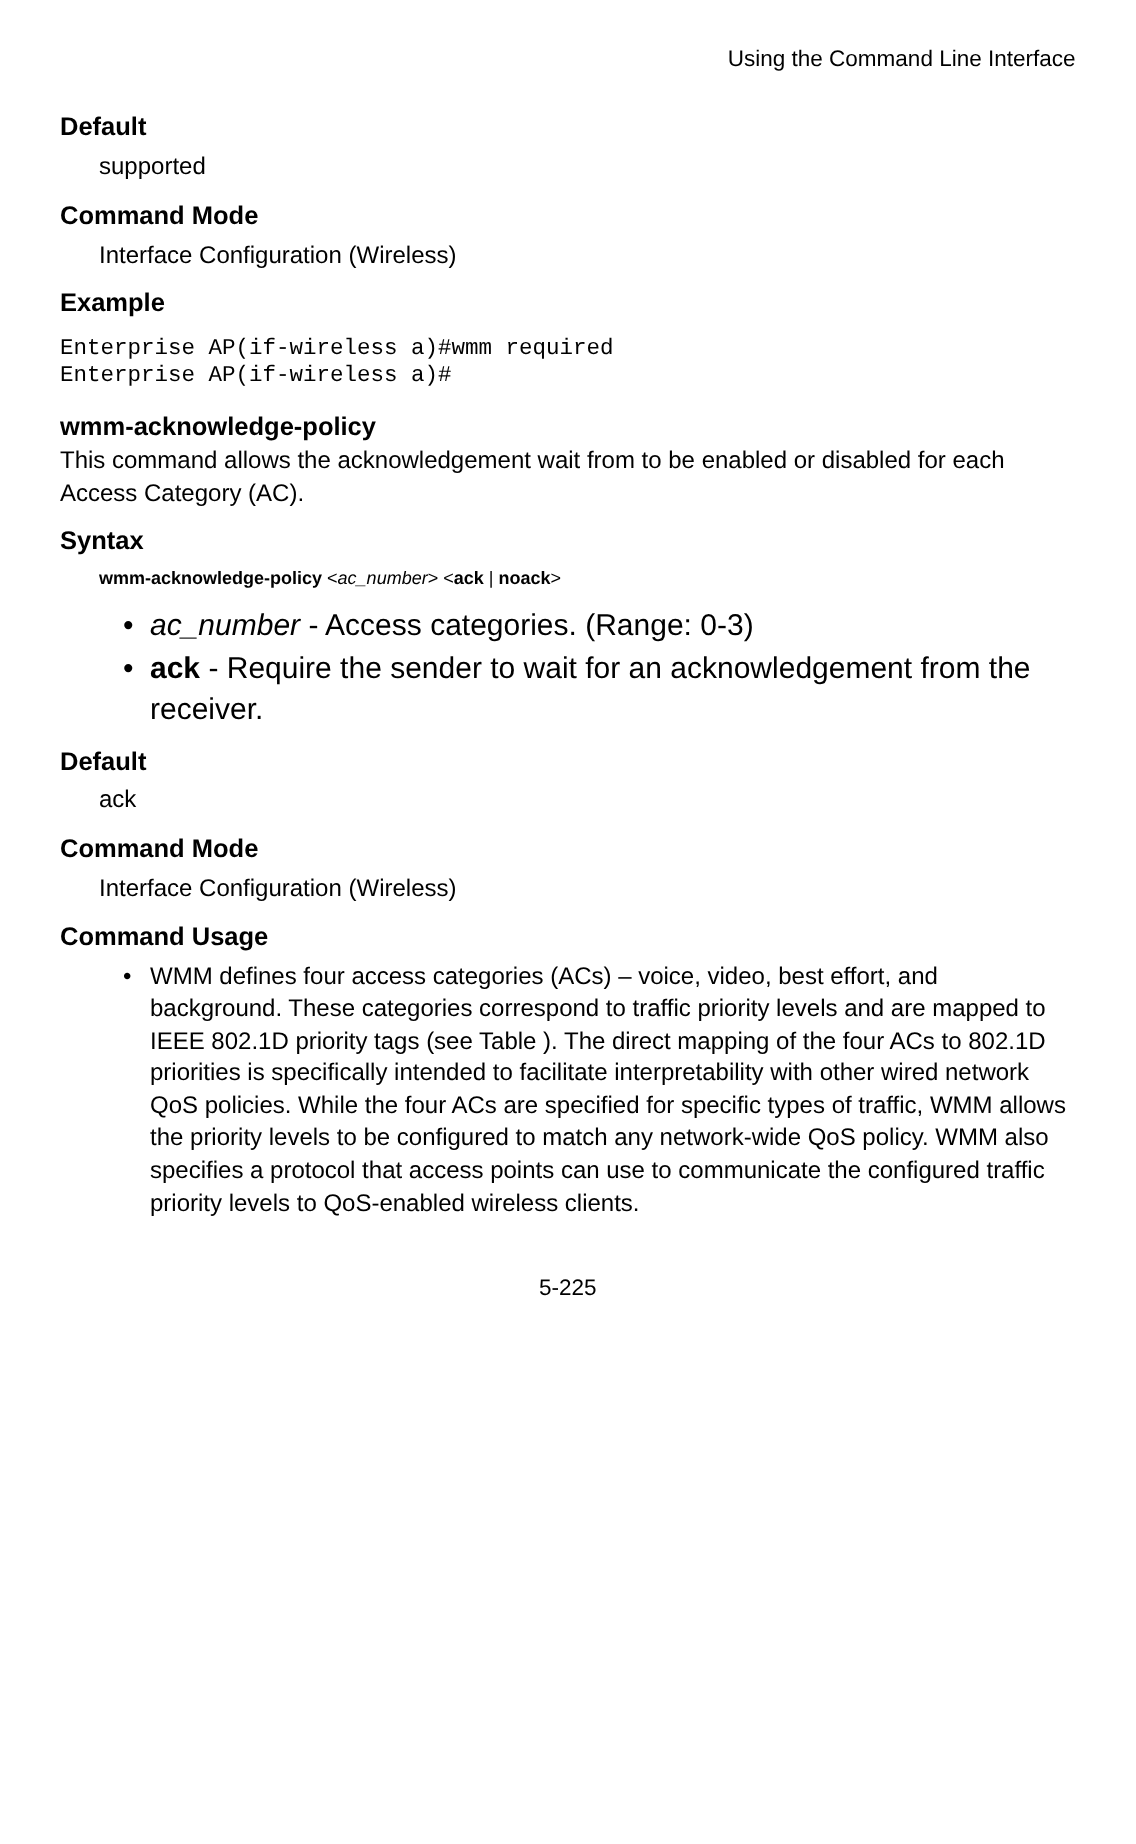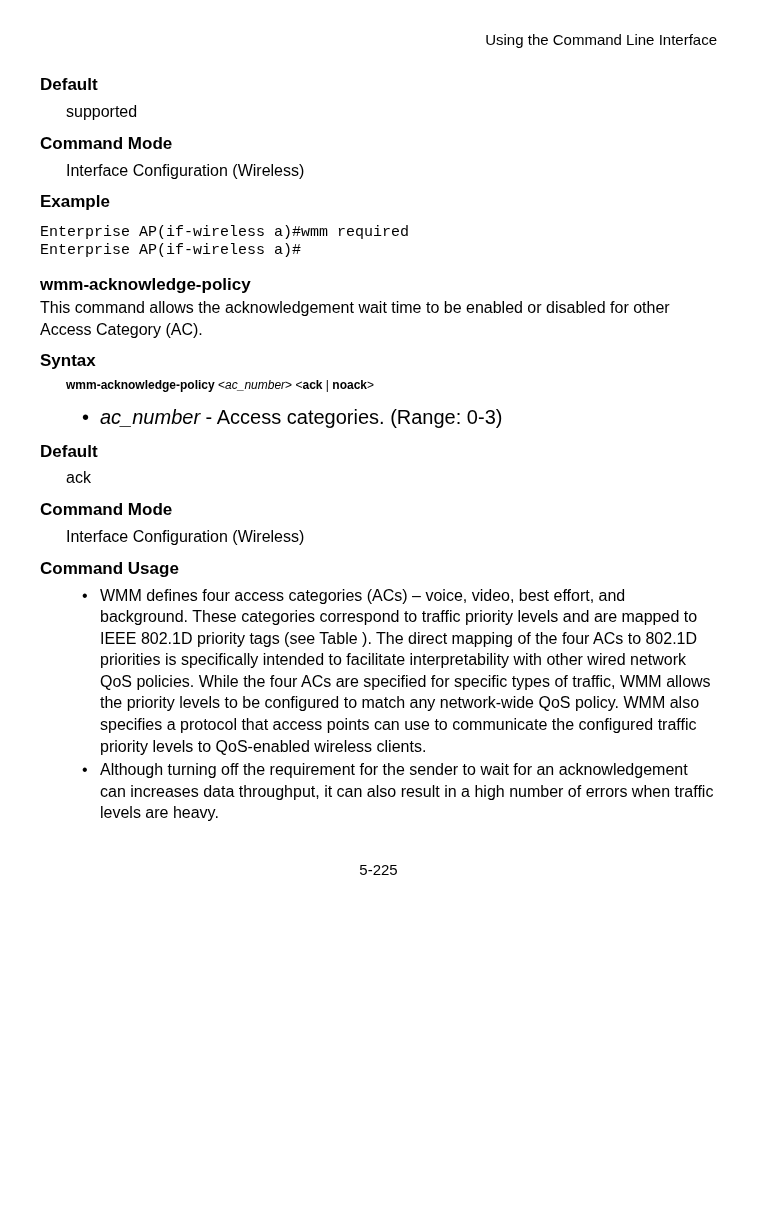--- a/index.html
+++ b/index.html
@@ -107,39 +107,41 @@
 <div class="indent body-text">supported</div>
 
 <div class="section-head">Command Mode</div>
 <div class="indent body-text">Interface Configuration (Wireless)</div>
 
 <div class="section-head">Example</div>
 <div class="code-block">Enterprise AP(if-wireless a)#wmm required
 Enterprise AP(if-wireless a)#</div>
 
 <div class="cmd-title">wmm-acknowledge-policy</div>
-<div class="desc">This command allows the acknowledgement wait time to be enabled or disabled for other Access Category (AC).</div>
+<div class="desc">This command allows the acknowledgement wait from to be enabled or disabled for each Access Category (AC).</div>
 
 <div class="section-head">Syntax</div>
 <div class="syntax-line">
   <span class="bold">wmm-acknowledge-policy</span>
   <span> &lt;</span><span class="italic">ac_number</span><span>&gt; &lt;</span><span class="bold">ack</span><span> | </span><span class="bold">noack</span><span>&gt;</span>
 </div>
 
 <ul class="params">
   <li>
     <span class="italic">ac_number</span><span> - Access categories. (Range: 0-3)</span>
+  </li>
+  <li>
+    <span class="bold">ack</span><span> - Require the sender to wait for an acknowledgement from the receiver.</span>
   </li>
 </ul>
 
 <div class="section-head">Default</div>
 <div class="indent body-text">ack</div>
 
 <div class="section-head">Command Mode</div>
 <div class="indent body-text">Interface Configuration (Wireless)</div>
 
 <div class="section-head">Command Usage</div>
 <ul class="usage">
   <li>WMM defines four access categories (ACs) – voice, video, best effort, and background. These categories correspond to traffic priority levels and are mapped to IEEE 802.1D priority tags (see Table ). The direct mapping of the four ACs to 802.1D priorities is specifically intended to facilitate interpretability with other wired network QoS policies. While the four ACs are specified for specific types of traffic, WMM allows the priority levels to be configured to match any network-wide QoS policy. WMM also specifies a protocol that access points can use to communicate the configured traffic priority levels to QoS-enabled wireless clients.</li>
-  <li>Although turning off the requirement for the sender to wait for an acknowledgement can increases data throughput, it can also result in a high number of errors when traffic levels are heavy.</li>
 </ul>
 
 <div class="footer">5-225</div>
 
 </body></html>

